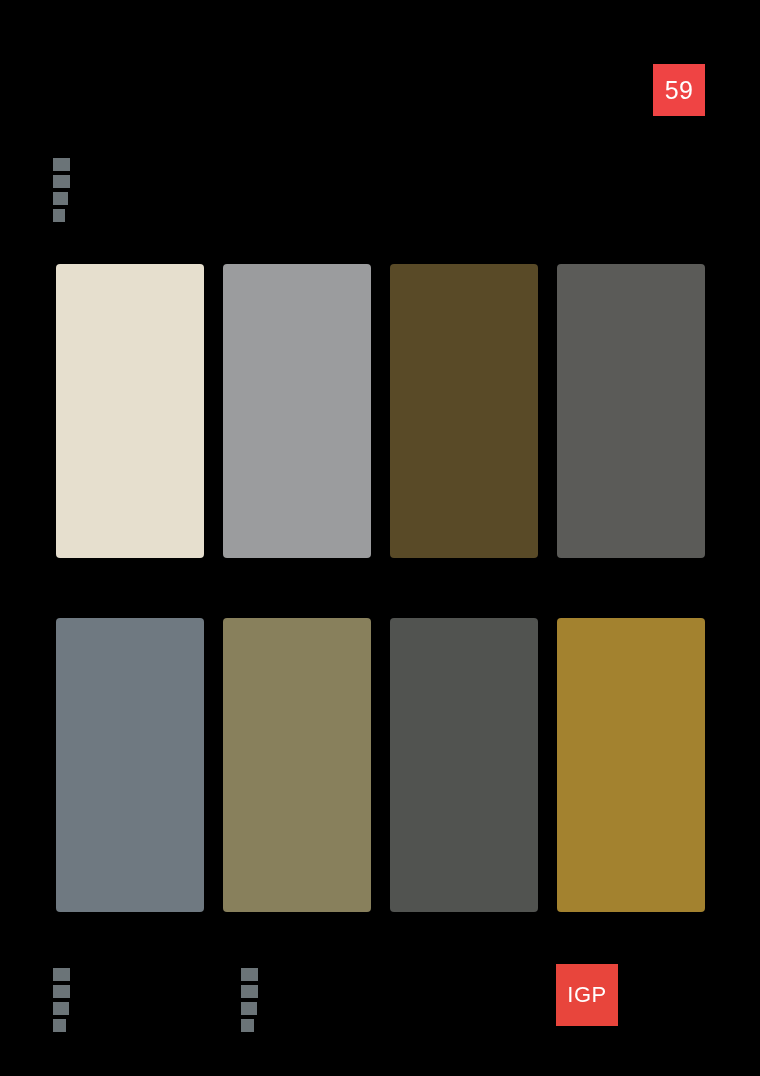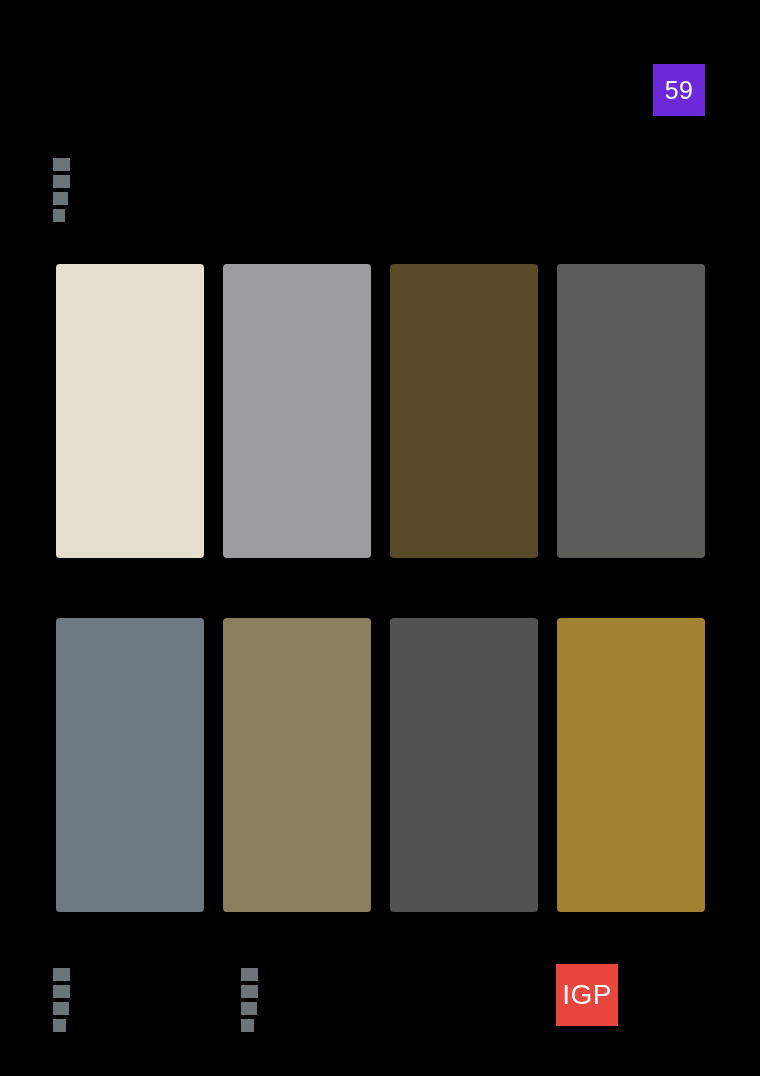--- a/index.html
+++ b/index.html
@@ -97,32 +97,32 @@
     width: 62px;
     height: 62px;
     background: #E8453C;
     display: flex;
     align-items: center;
     justify-content: center;
   }
   .logo-text {
     color: #ffffff;
     font-family: "Liberation Sans", sans-serif;
-    font-size: 28px;
+    font-size: 22px;
     font-weight: 400;
     letter-spacing: 0.5px;
     line-height: 1;
   }
 </style>
 </head>
 <body>
 
 <div class="page" style="background: rgb(0, 0, 0);">
 
-  <div class="page-badge" style="background: #6d28d9;">
+  <div class="page-badge" style="background: #ef4444;">
     <span class="page-badge-num" style="color: rgb(255, 255, 255);">59</span>
   </div>
 
   <div class="redact-group" id="redact-top">
     <span class="redact-line" style="width: 17px; background: rgb(107, 116, 120);"></span>
     <span class="redact-line" style="width: 17px; background: rgb(107, 116, 120);"></span>
     <span class="redact-line" style="width: 15px; background: rgb(107, 116, 120);"></span>
     <span class="redact-line" style="width: 12px; background: rgb(107, 116, 120);"></span>
   </div>
 

